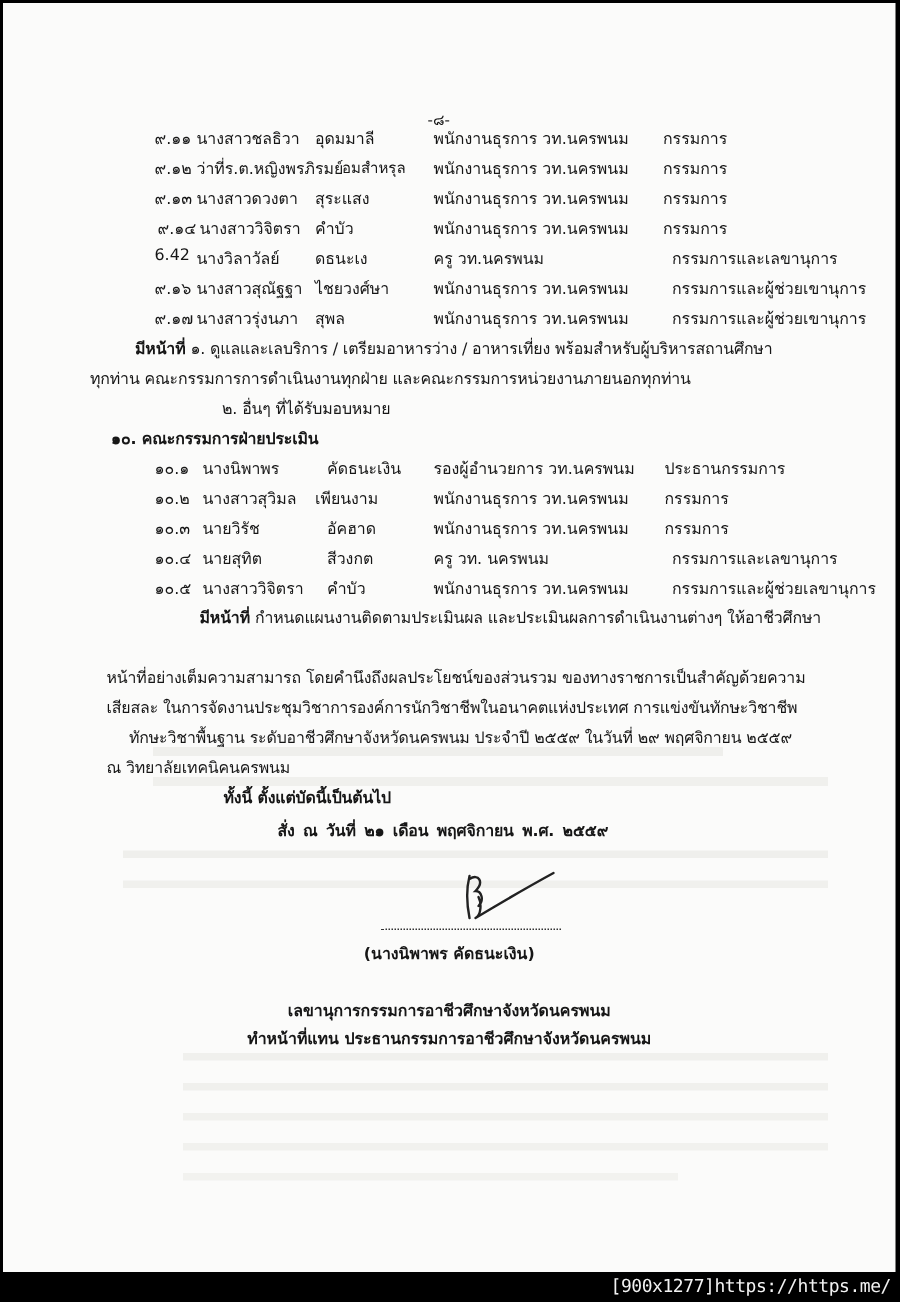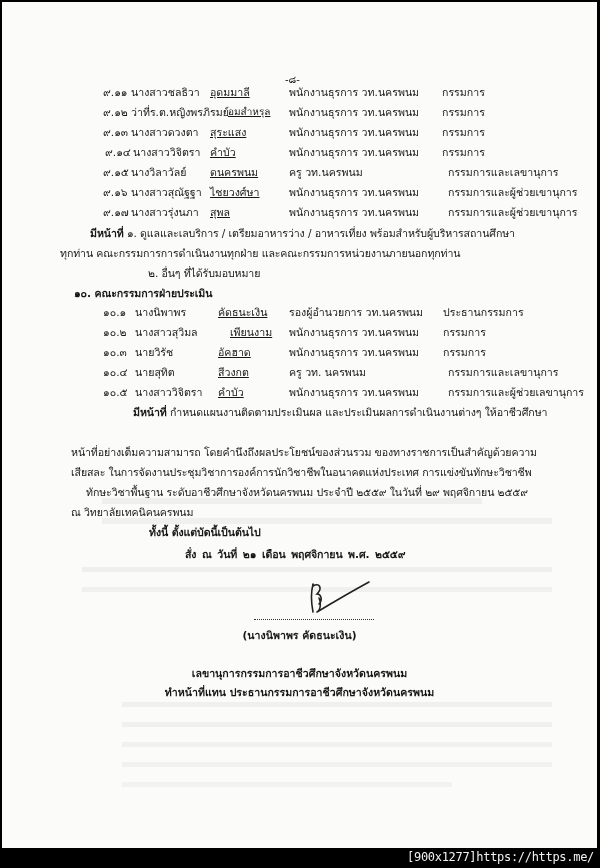--- a/index.html
+++ b/index.html
@@ -16,21 +16,21 @@
   }
   .footer-bar .watermark {
     position:absolute; right:6px; top:2px; color:#f2f2f2;
     font-family:"DejaVu Sans Mono", monospace; font-size:12px; letter-spacing:-0.3px;
   }
   .t { position:absolute; font-size:10.6px; line-height:14px; white-space:nowrap; letter-spacing:-0.1px; }
   .b { font-weight:bold;text-align:center; }
   .pageno { position:absolute; left:283px; top:70px; font-size:10px; }
   .row { position:absolute; left:0; height:16px; }
   .row .c1 { position:absolute; white-space:nowrap; font-size:10.6px; }
-  .row .c2 { position:absolute; white-space:nowrap; font-size:10.6px;text-decoration:underline; }
+  .row .c2 { position:absolute; white-space:nowrap; font-size:10.6px; }
   .row .c3 { position:absolute; white-space:nowrap; font-size:10.6px; }
   .row .c4 { position:absolute; white-space:nowrap; font-size:10.6px; }
   .sig-line {
     position:absolute; left:252px; top:617px; width:120px; border-top:1.5px dotted #333;
   }
   .center { position:absolute; left:0; width:595px; text-align:center; font-size:10.6px; white-space:nowrap; }
   .signature { position:absolute; left:305px; top:576px; }
   .ghost { position:absolute; color:#e9e9e6; font-size:9px; white-space:nowrap; }
 </style>
 </head>
@@ -63,23 +63,23 @@
       <span class="c4" style="left:440px">กรรมการ</span>
     </div>
     <div class="row" style="top:142px">
       <span class="c1" style="left:103px">๙.๑๔</span>
       <span class="c1" style="left:131px">นางสาววิจิตรา</span>
       <span class="c2" style="left:208px">คำบัว</span>
       <span class="c3" style="left:287px">พนักงานธุรการ วท.นครพนม</span>
       <span class="c4" style="left:440px">กรรมการ</span>
     </div>
     <div class="row" style="top:162px">
-      <span class="c1" style="left:101px">๙.๑๕</span>
+      <span class="c1" style="left:101px">6.42</span>
       <span class="c1" style="left:129px">นางวิลาวัลย์</span>
-      <span class="c2" style="left:208px">ดนครพนม</span>
+      <span class="c2" style="left:208px">ดธนะเง</span>
       <span class="c3" style="left:287px">ครู วท.นครพนม</span>
       <span class="c4" style="left:446px">กรรมการและเลขานุการ</span>
     </div>
     <div class="row" style="top:182px">
       <span class="c1" style="left:101px">๙.๑๖</span>
       <span class="c1" style="left:129px">นางสาวสุณัฐฐา</span>
       <span class="c2" style="left:208px">ไชยวงศ์ษา</span>
       <span class="c3" style="left:287px">พนักงานธุรการ วท.นครพนม</span>
       <span class="c4" style="left:446px">กรรมการและผู้ช่วยเขานุการ</span>
     </div>
@@ -105,21 +105,21 @@
     <div class="row" style="top:302px">
       <span class="c1" style="left:101px">๑๐.๑</span>
       <span class="c1" style="left:133px">นางนิพาพร</span>
       <span class="c2" style="left:216px">คัดธนะเงิน</span>
       <span class="c3" style="left:287px">รองผู้อำนวยการ วท.นครพนม</span>
       <span class="c4" style="left:441px">ประธานกรรมการ</span>
     </div>
     <div class="row" style="top:322px">
       <span class="c1" style="left:101px">๑๐.๒</span>
       <span class="c1" style="left:133px">นางสาวสุวิมล</span>
-      <span class="c2" style="left:228px">เพียนงาม</span>
+      <span class="c2" style="left:208px">เพียนงาม</span>
       <span class="c3" style="left:287px">พนักงานธุรการ วท.นครพนม</span>
       <span class="c4" style="left:441px">กรรมการ</span>
     </div>
     <div class="row" style="top:342px">
       <span class="c1" style="left:101px">๑๐.๓</span>
       <span class="c1" style="left:133px">นายวิรัช</span>
       <span class="c2" style="left:216px">อัคฮาด</span>
       <span class="c3" style="left:287px">พนักงานธุรการ วท.นครพนม</span>
       <span class="c4" style="left:441px">กรรมการ</span>
     </div>

